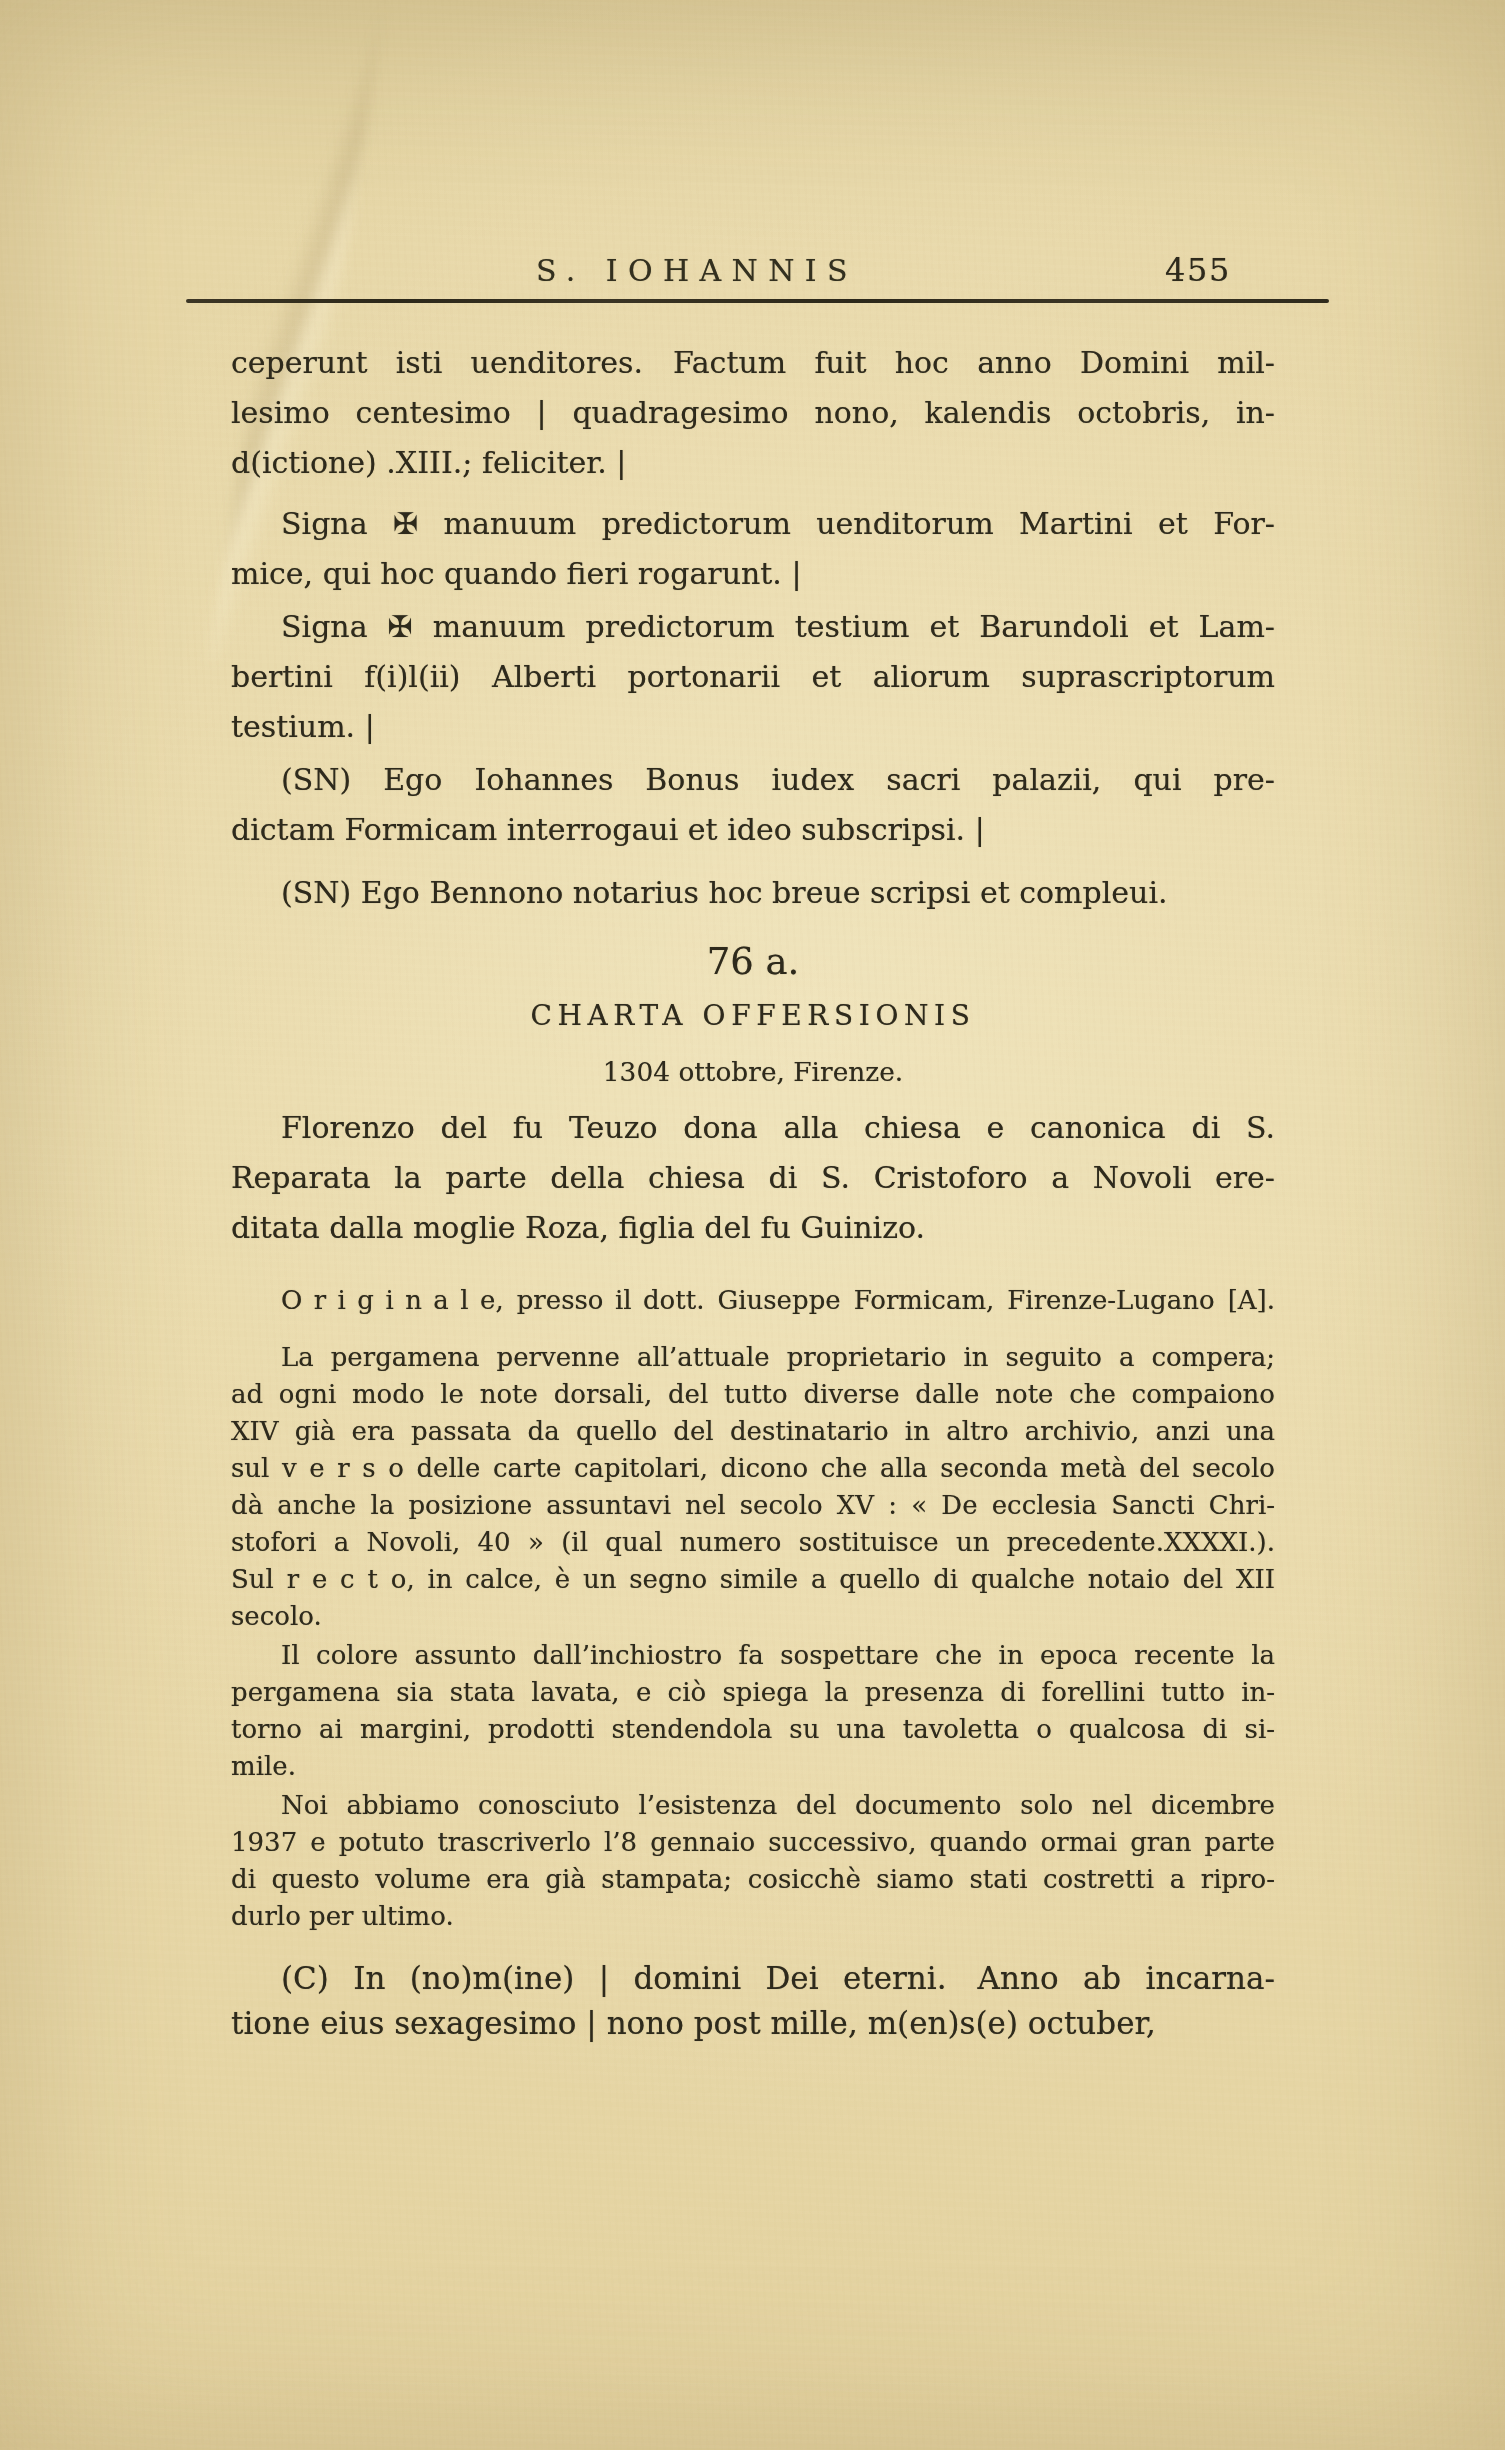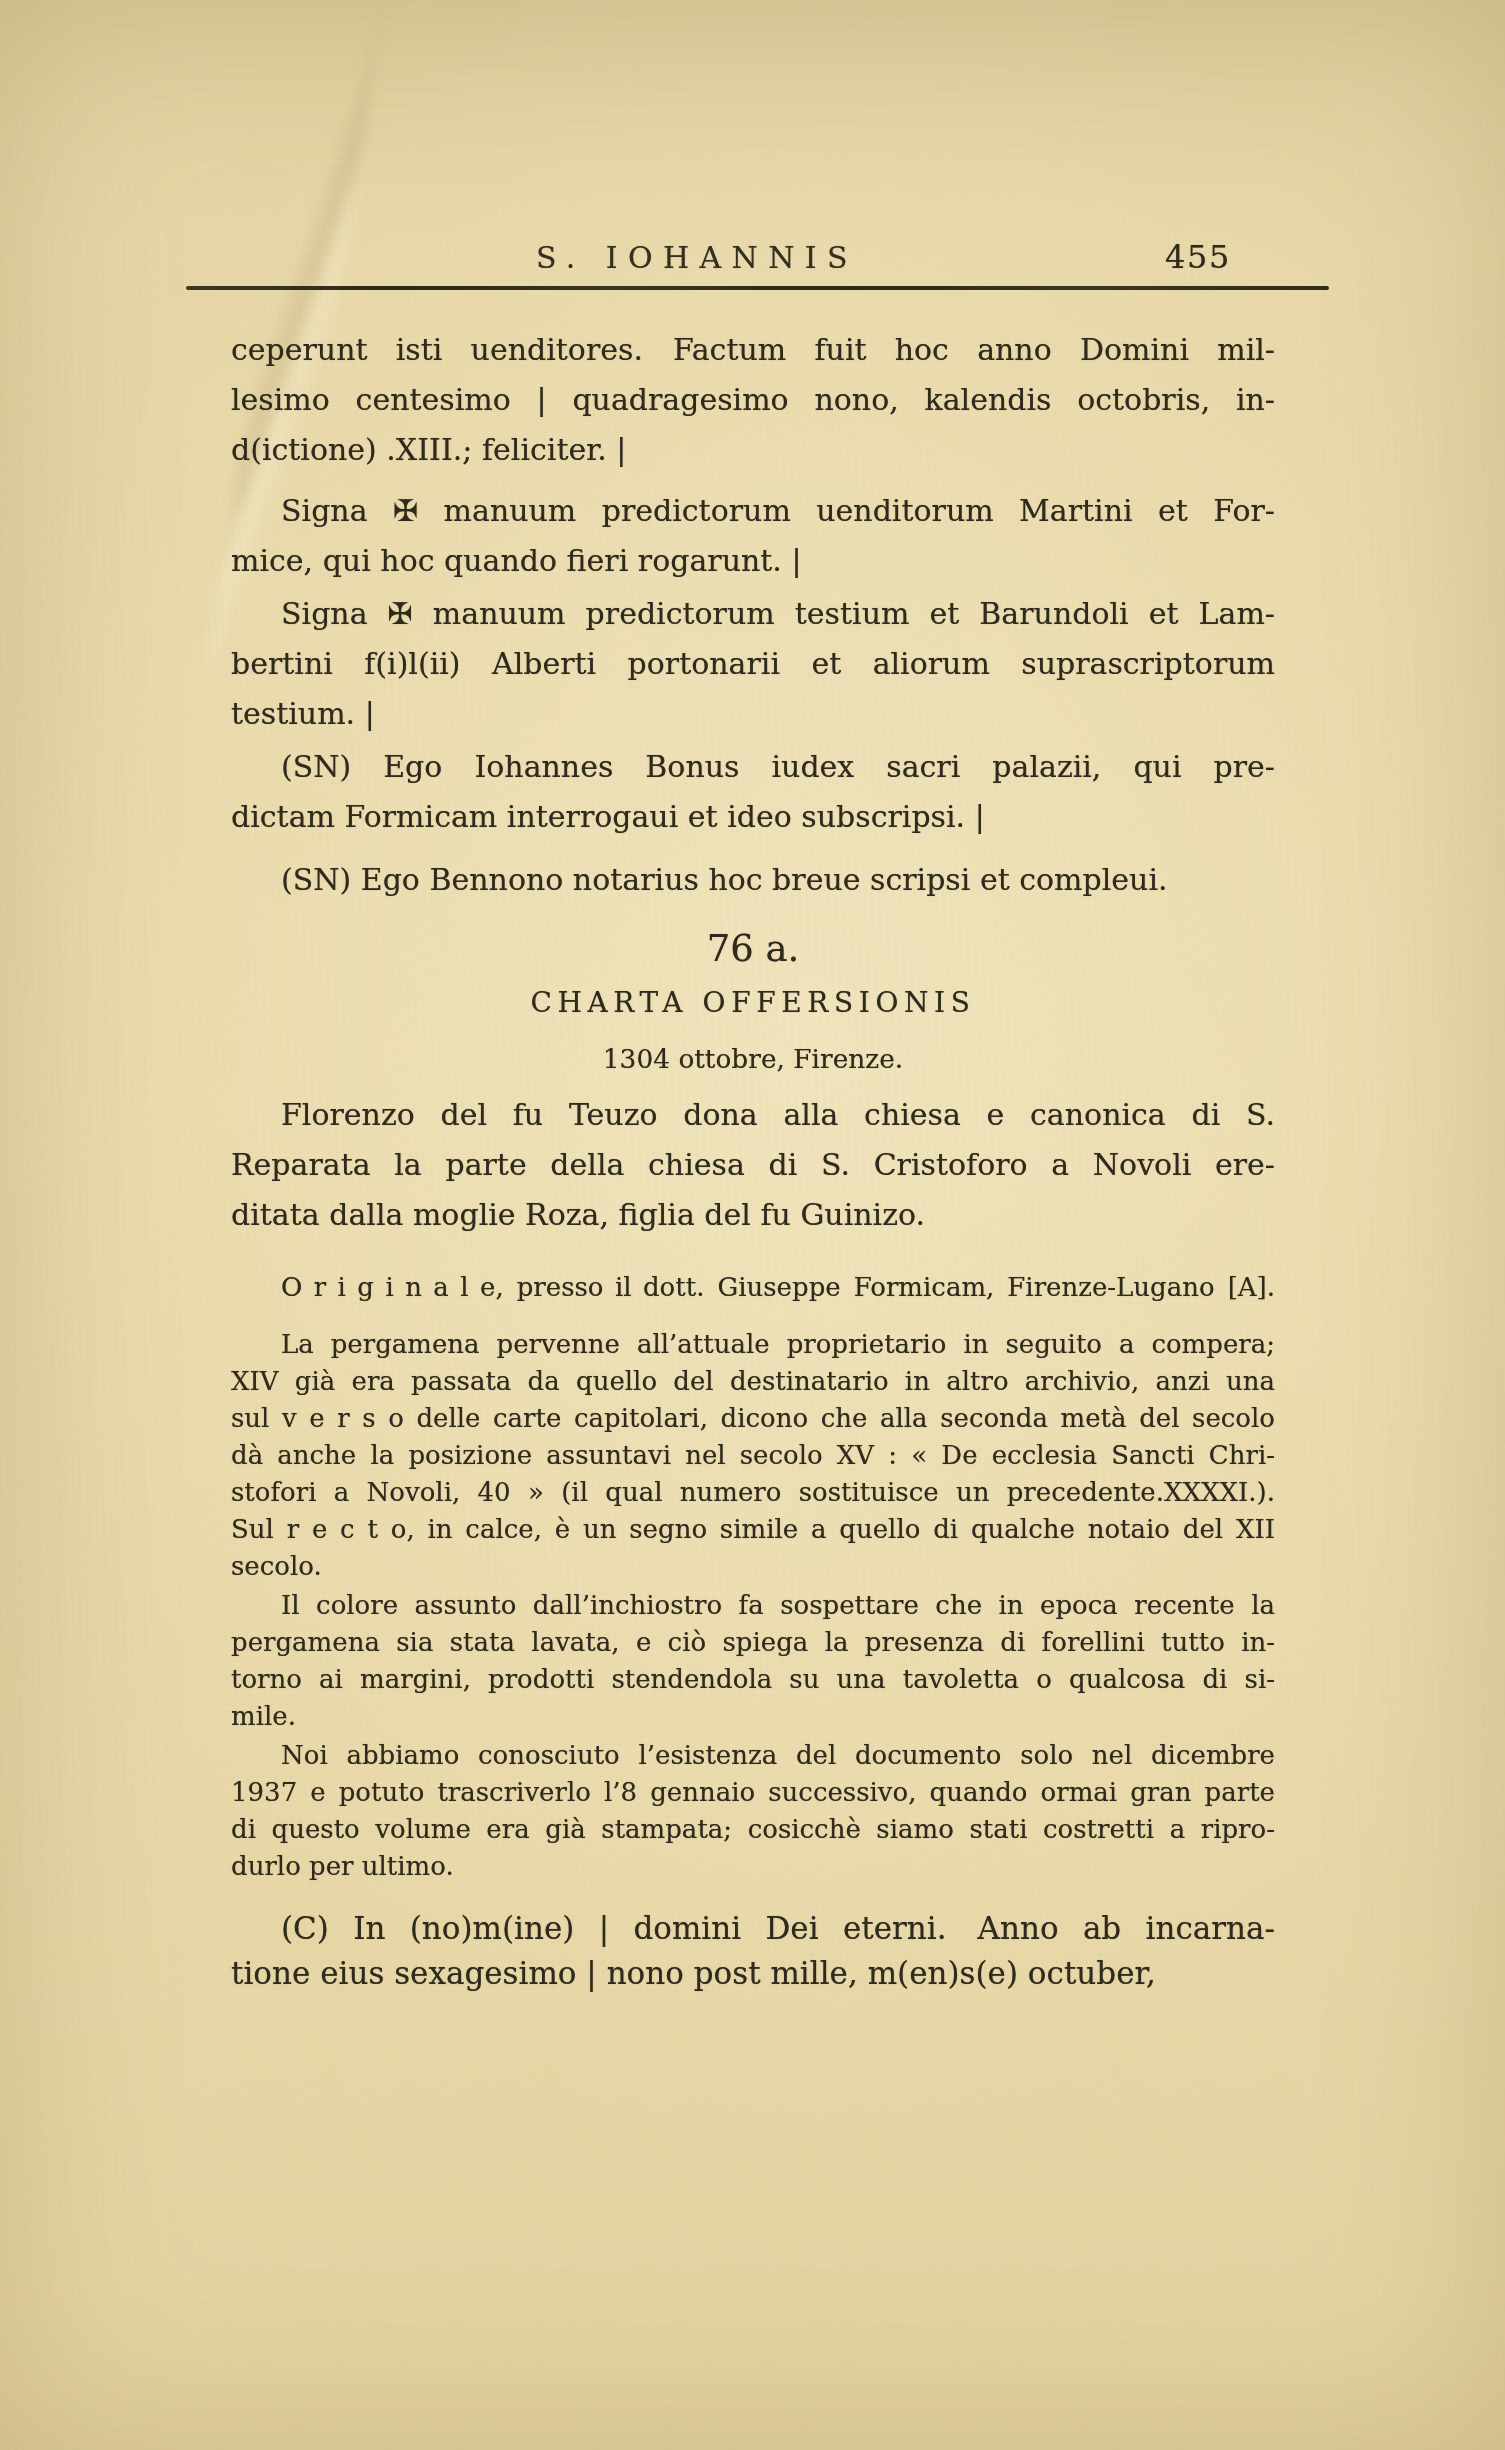--- a/index.html
+++ b/index.html
@@ -20,21 +20,21 @@
     background: linear-gradient(100deg, rgba(0,0,0,0) 38%, rgba(125,100,55,0.16) 50%, rgba(255,250,228,0.30) 58%, rgba(0,0,0,0) 70%);
     transform: rotate(9deg); filter: blur(5.6px); pointer-events:none;
   }
   .grain {
     position:absolute; inset:0; pointer-events:none; opacity:0.5;
     background:
       repeating-linear-gradient(87deg, rgba(182,158,108,0.05) 0 2.4px, rgba(0,0,0,0) 2.4px 7.2px),
       repeating-linear-gradient(2deg, rgba(255,250,230,0.05) 0 3.2px, rgba(0,0,0,0) 3.2px 8.8px);
   }
 
-  .content { position:absolute; left:231px; top:4px; width:1044px; }
+  .content { position:absolute; left:231px; top:17px; width:1044px; }
 
   .running-header { position:relative; margin-top:235px; height:37px; }
   .running-title {
     display:block; text-align:center; transform:translateX(-56px);
     font-size:30px; line-height:37px; letter-spacing:10.4px; color:#33301f;
   }
   .page-number { position:absolute; right:44px; top:0; font-size:32px; line-height:37px; letter-spacing:1.6px; }
 
   .header-rule {
     margin:9.6px -54px 0 -45px; height:4px; border-radius:2.4px;
@@ -102,20 +102,21 @@
         <div class="tline">Florenzo del fu Teuzo dona alla chiesa e canonica di S.</div>
         <div class="tline">Reparata la parte della chiesa di S. Cristoforo a Novoli ere-</div>
         <div class="tline tline-last">ditata dalla moglie Roza, figlia del fu Guinizo.</div>
       </div>
 
     <div class="para small-text indent" style="margin-top:29px">
         <div class="tline">O r i g i n a l e, presso il dott. Giuseppe Formicam, Firenze-Lugano [A].</div>
       </div>
     <div class="para small-text indent" style="margin-top:20px">
         <div class="tline">La pergamena pervenne all’attuale proprietario in seguito a compera;</div>
+        <div class="tline">ad ogni modo le note dorsali, del tutto diverse dalle note che compaiono</div>
         <div class="tline">XIV già era passata da quello del destinatario in altro archivio, anzi una</div>
         <div class="tline">sul v e r s o delle carte capitolari, dicono che alla seconda metà del secolo</div>
         <div class="tline">dà anche la posizione assuntavi nel secolo XV : « De ecclesia Sancti Chri-</div>
         <div class="tline">stofori a Novoli, 40 » (il qual numero sostituisce un precedente.XXXXI.).</div>
         <div class="tline">Sul r e c t o, in calce, è un segno simile a quello di qualche notaio del XII</div>
         <div class="tline tline-last">secolo.</div>
       </div>
     <div class="para small-text indent" style="margin-top:1.6px">
         <div class="tline">Il colore assunto dall’inchiostro fa sospettare che in epoca recente la</div>
         <div class="tline">pergamena sia stata lavata, e ciò spiega la presenza di forellini tutto in-</div>

